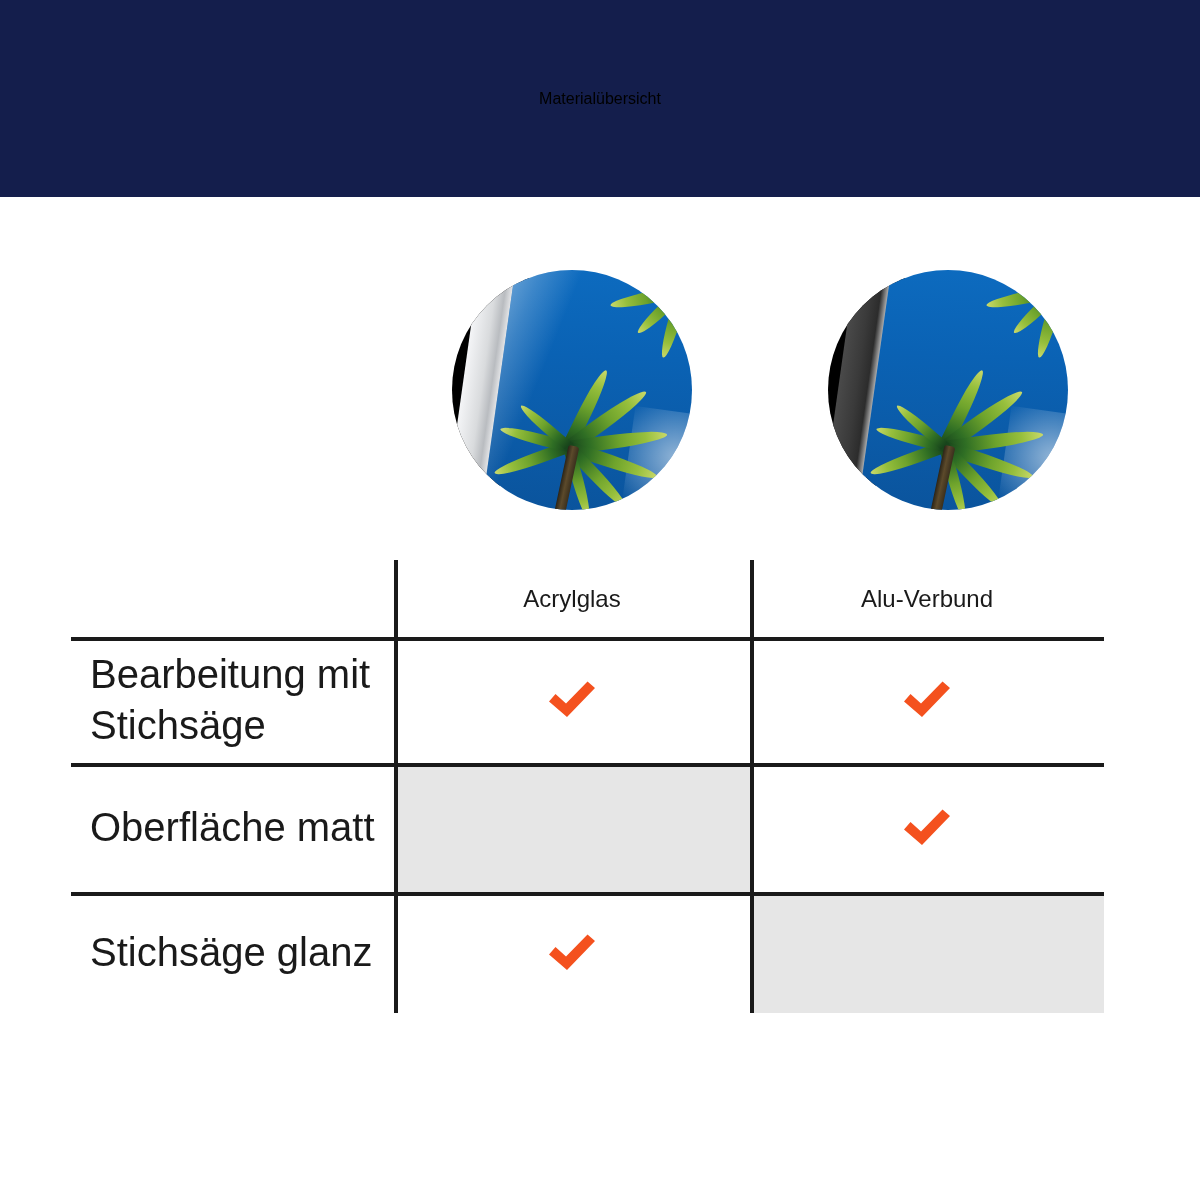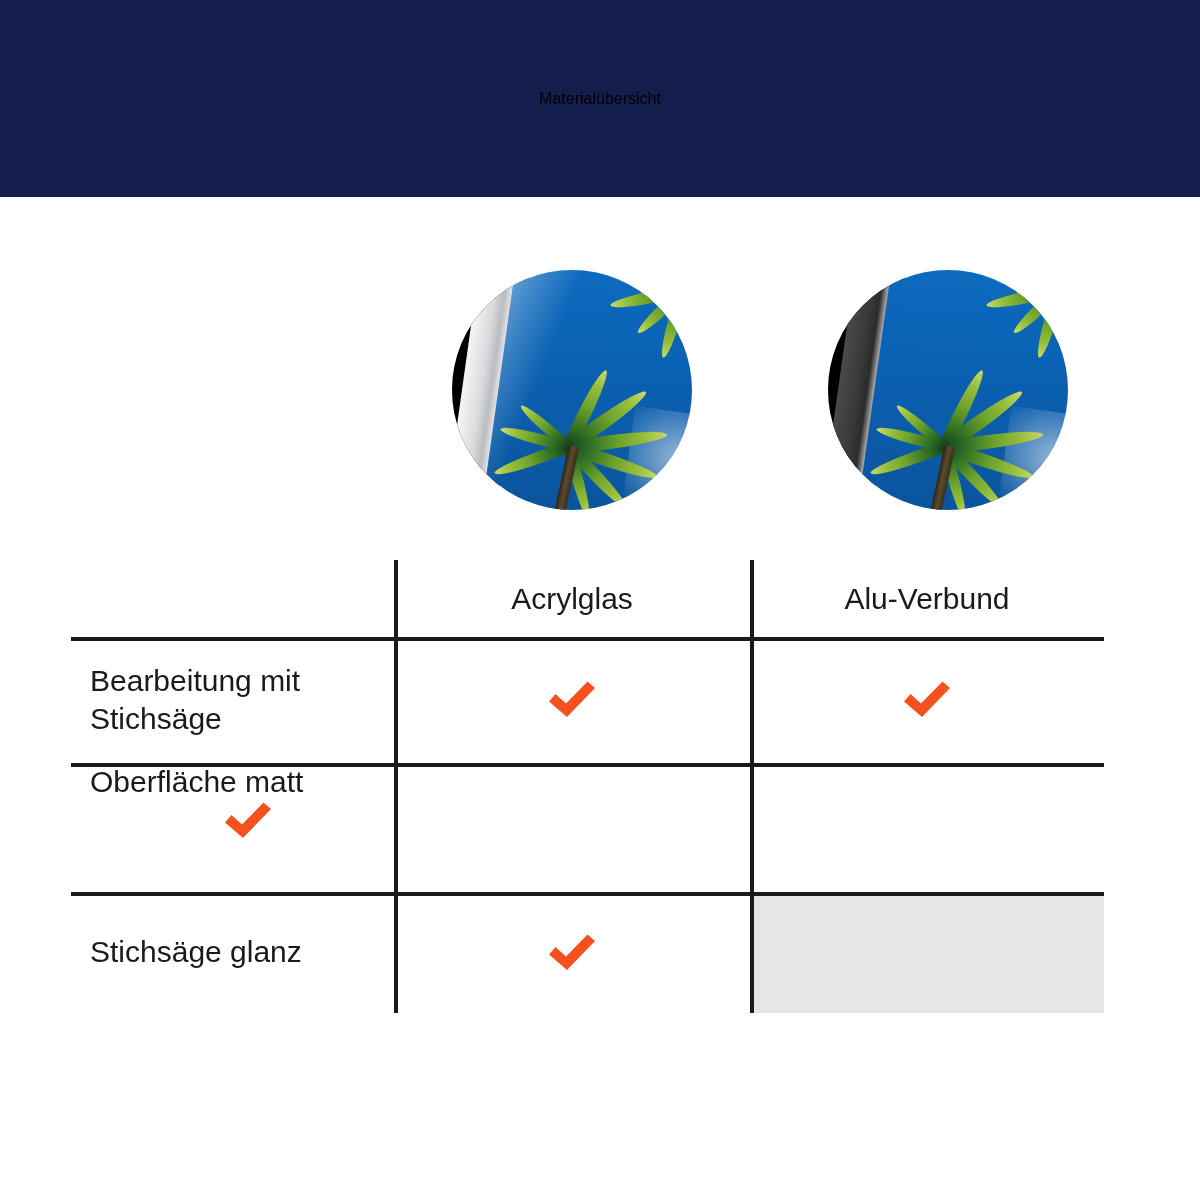--- a/index.html
+++ b/index.html
@@ -98,48 +98,48 @@
     width:1033px; height:453px;
   }
   .trow { position:absolute; left:0; width:100%; display:flex; }
   .tcell { position:relative; }
   .c-label  { width:323px; }
   .c-acryl  { width:356px; }
   .c-alu    { width:354px; }
 
   #table-head-row { top:0; height:77px; }
   #table-row-0    { top:77px;  height:126px; }
-  #table-row-1    { top:203px; height:129px;flex-direction:column; }
+  #table-row-1    { top:203px; height:129px; }
   #table-row-2    { top:332px; height:121px; }
 
   .hrule {
     position:absolute; left:0; width:1033px;
     height:4px; background:#1a1a1a;
   }
   #hrule-0 { top:77px; }
   #hrule-1 { top:203px; }
   #hrule-2 { top:332px; }
 
   .vrule {
     position:absolute; top:0; height:453px;
     width:4px; background:#1a1a1a;
   }
   #vrule-0 { left:323px; }
   #vrule-1 { left:679px; }
 
   .col-header {
     display:flex; align-items:center; justify-content:center;
     height:100%;
-    font-size:30px; color:#1a1a1a;
+    font-size:24px; color:#1a1a1a;
   }
   .row-label {
     display:flex; align-items:center;
     height:100%;
     padding-left:19px; padding-right:10px;
-    font-size:30px; color:#1a1a1a;
+    font-size:40px; color:#1a1a1a;
     line-height:1.28;
   }
   .mark-cell {
     display:flex; align-items:center; justify-content:center;
     height:100%;
   }
   .mark-cell.disabled { background:#e6e6e6; }
 
   .check-icon { display:block; width:52px; height:40px; }
 

